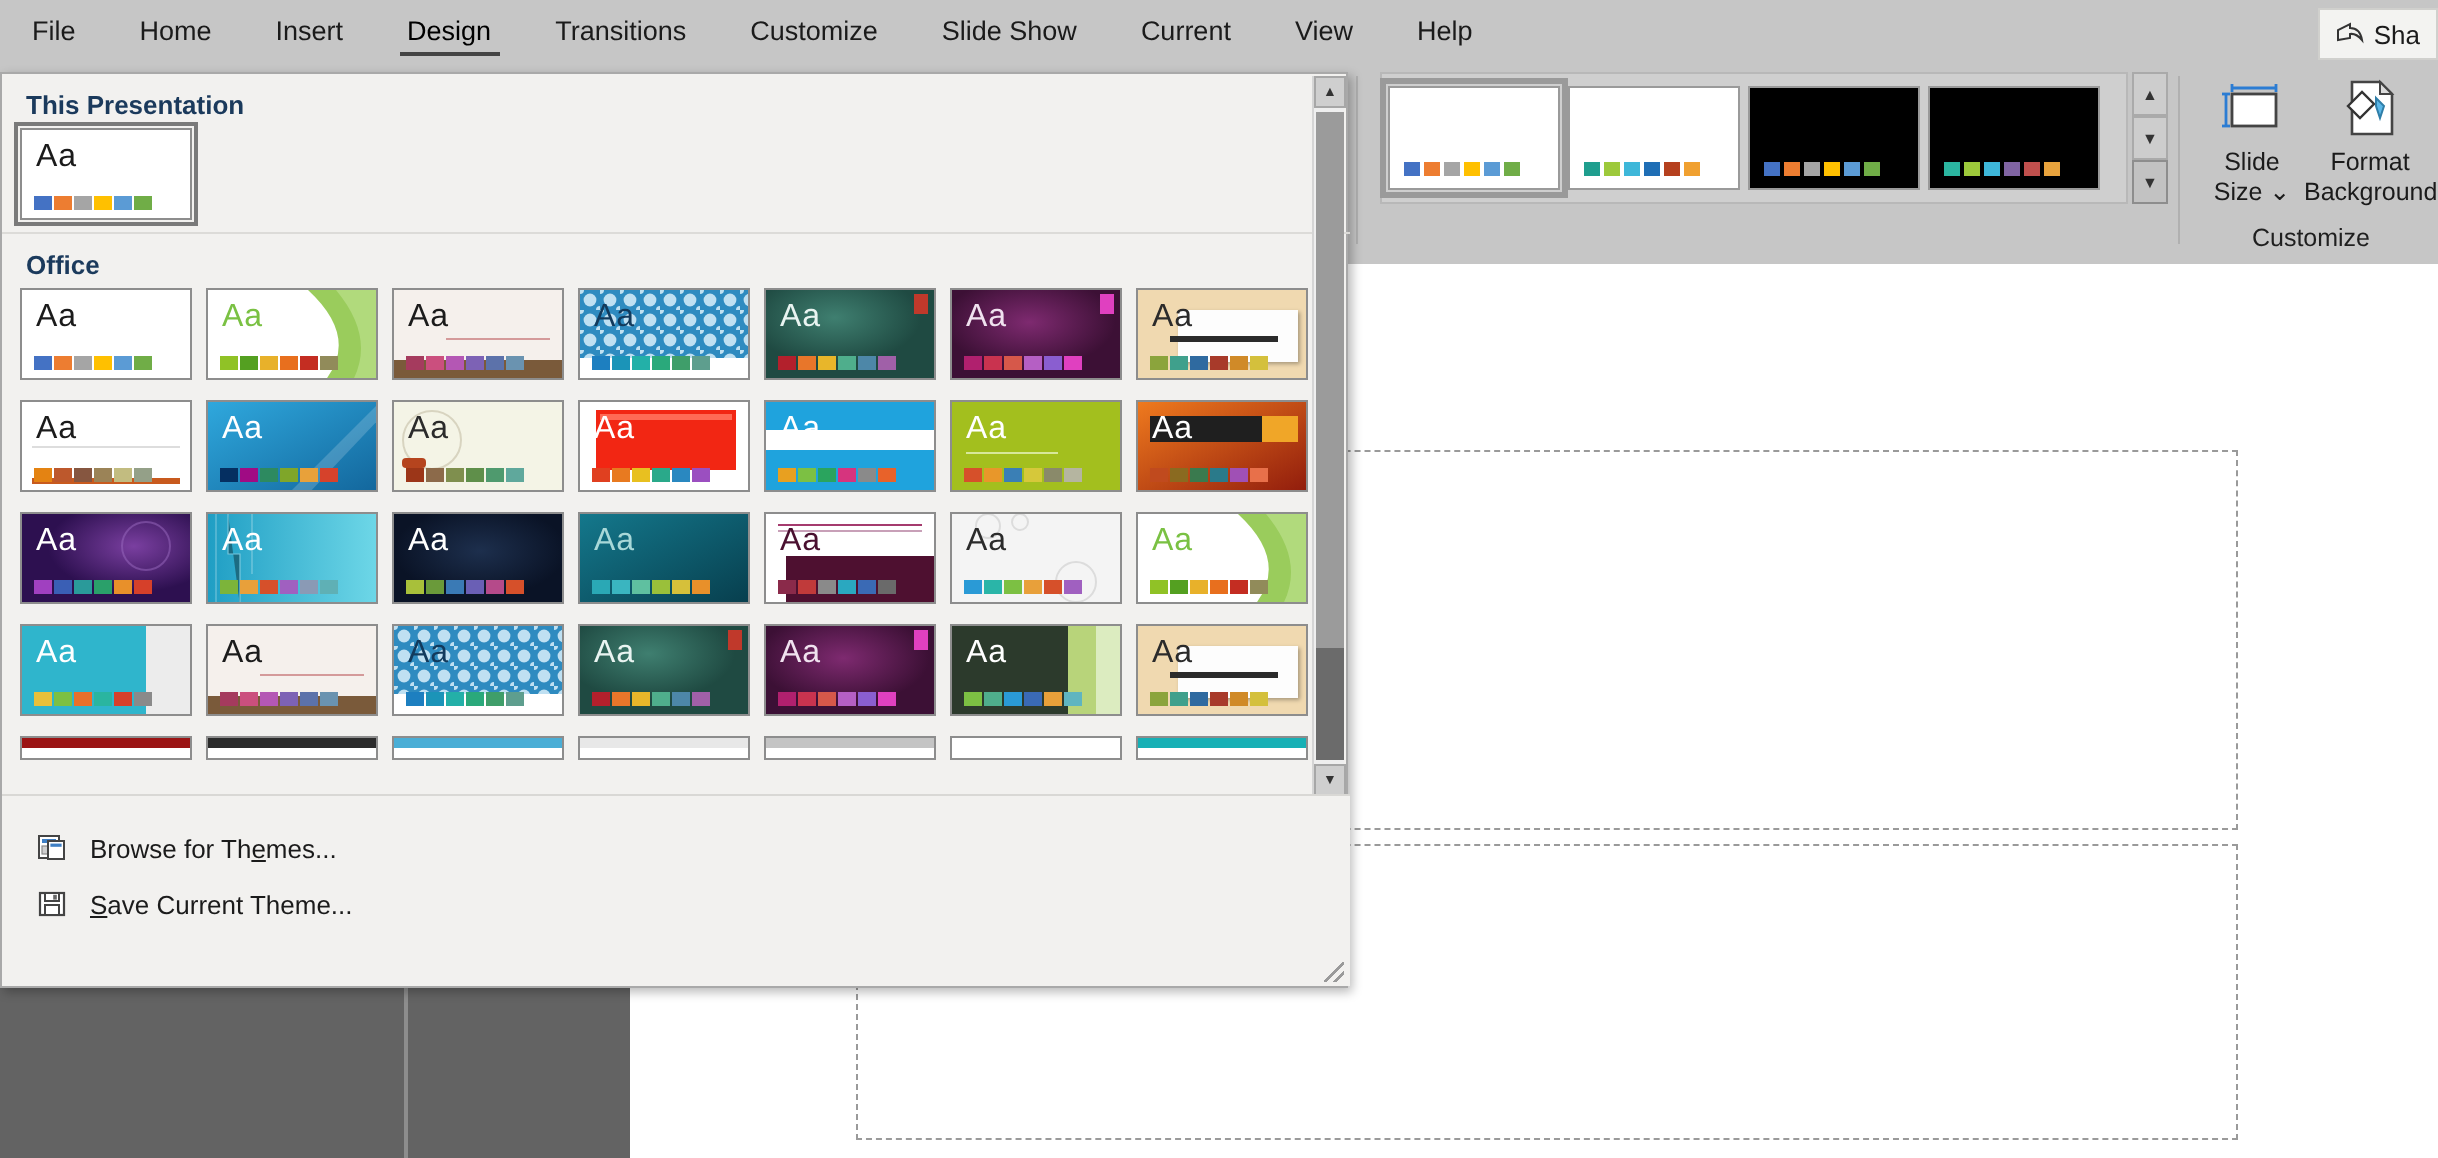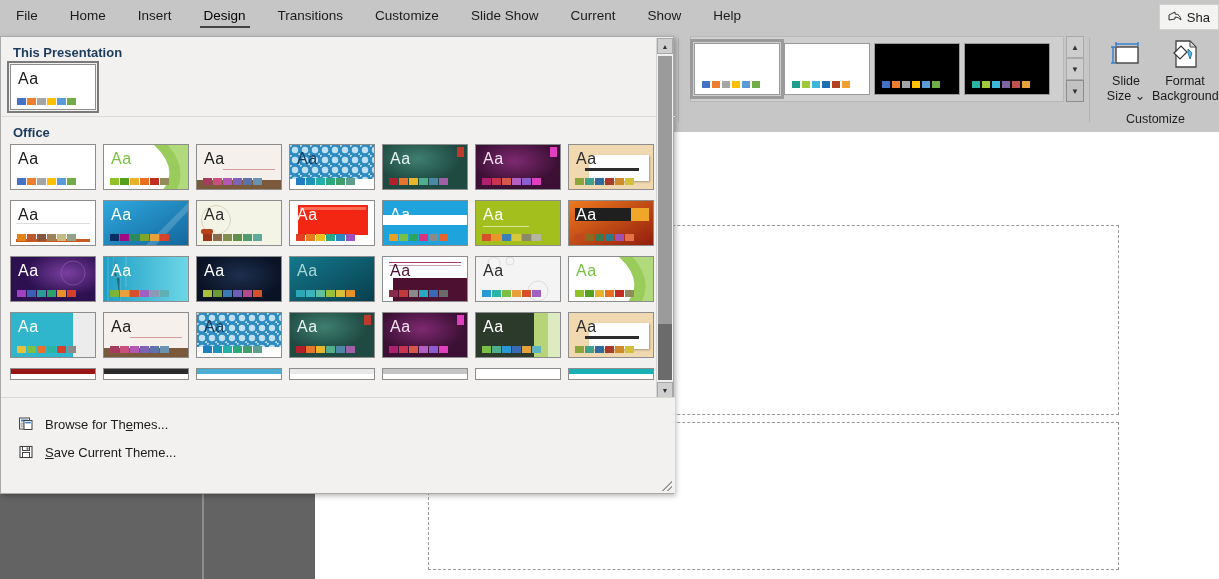--- a/index.html
+++ b/index.html
@@ -169,21 +169,21 @@
 
   <div class="tabbar">
     <div class="tab">File</div>
     <div class="tab">Home</div>
     <div class="tab">Insert</div>
     <div class="tab active">Design</div>
     <div class="tab">Transitions</div>
     <div class="tab">Customize</div>
     <div class="tab">Slide Show</div>
     <div class="tab">Current</div>
-    <div class="tab">Show</div>
+    <div class="tab">View</div>
     <div class="tab">Help</div>
 
     <div class="share-btn">
       <span>
         <svg width="14" height="12" viewBox="0 0 14 12">
           <path d="M1 10 L1 5 L7 2 L7 4 Q12 4 13 10 Q10 6.5 7 7 L7 9 Z" fill="none" stroke="#333" stroke-width="1"></path>
         </svg>
       </span>
       <span>Sha</span>
     </div>

